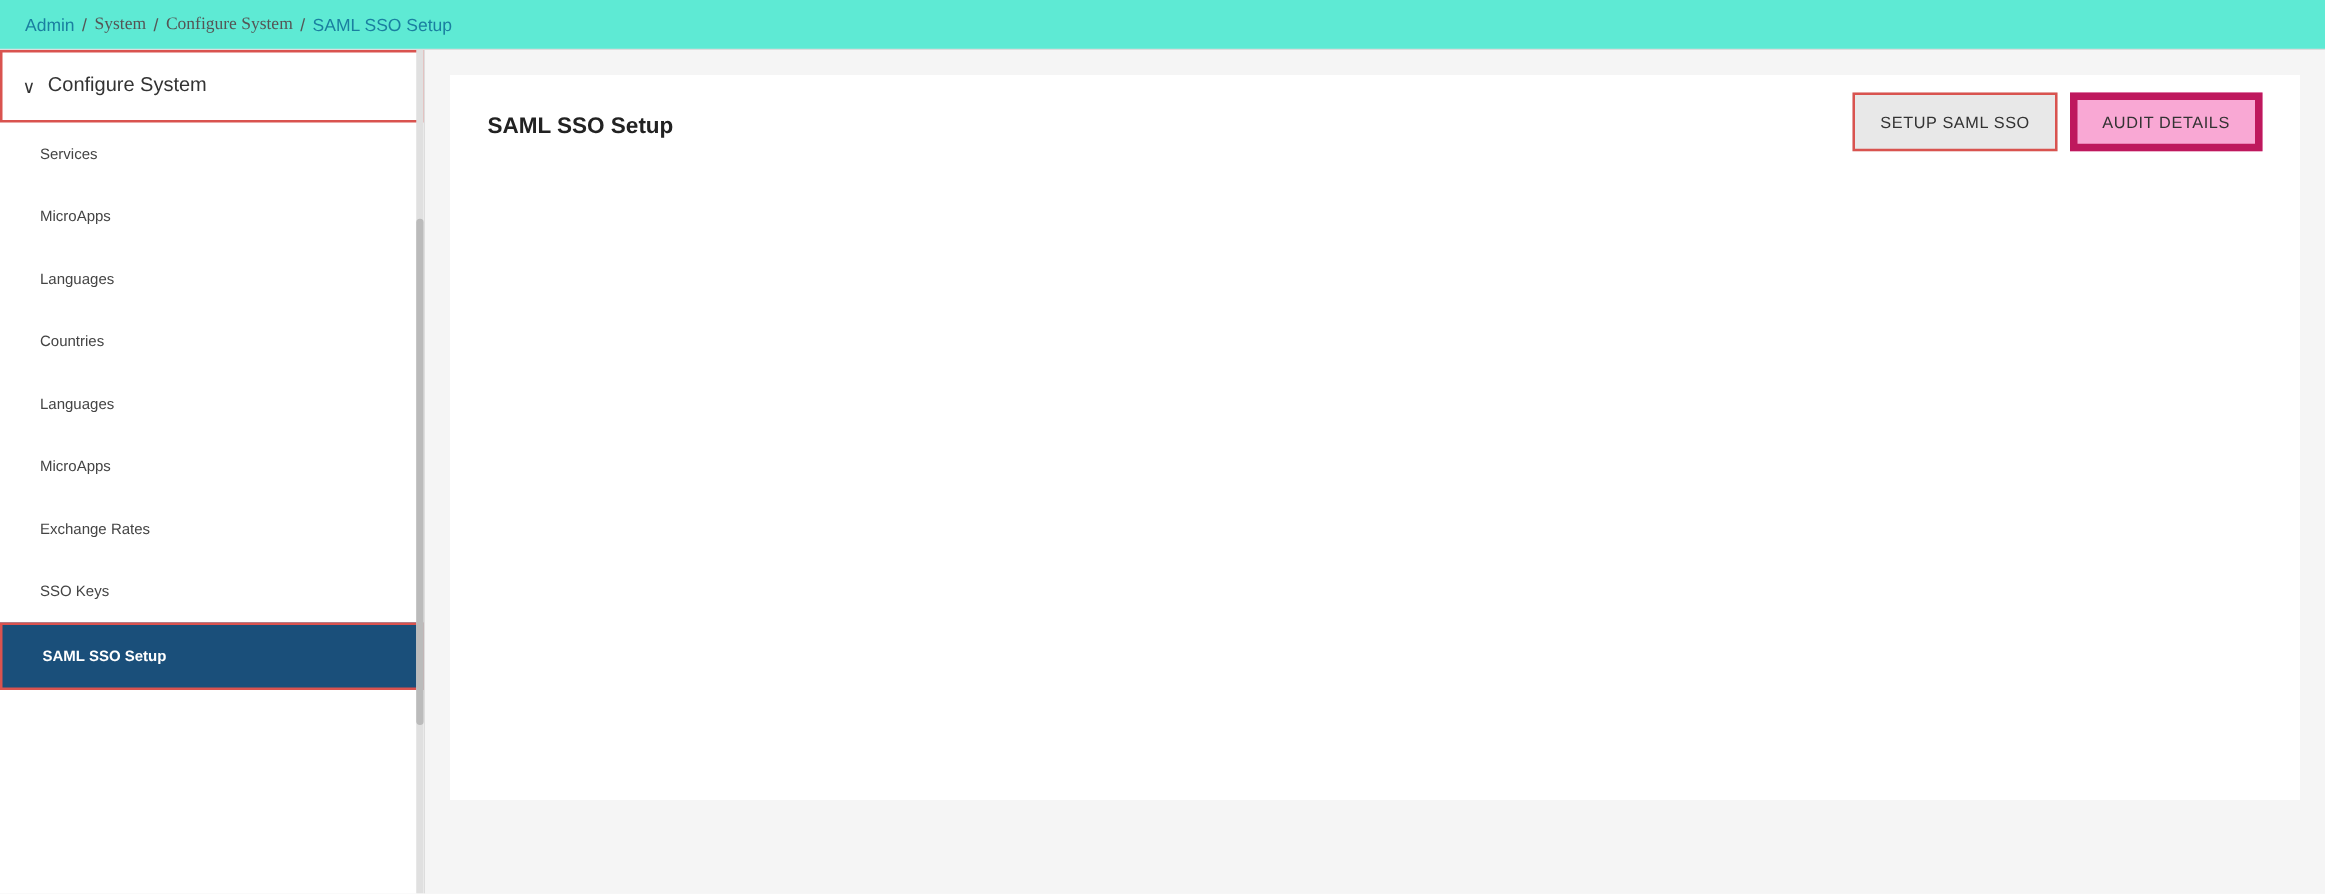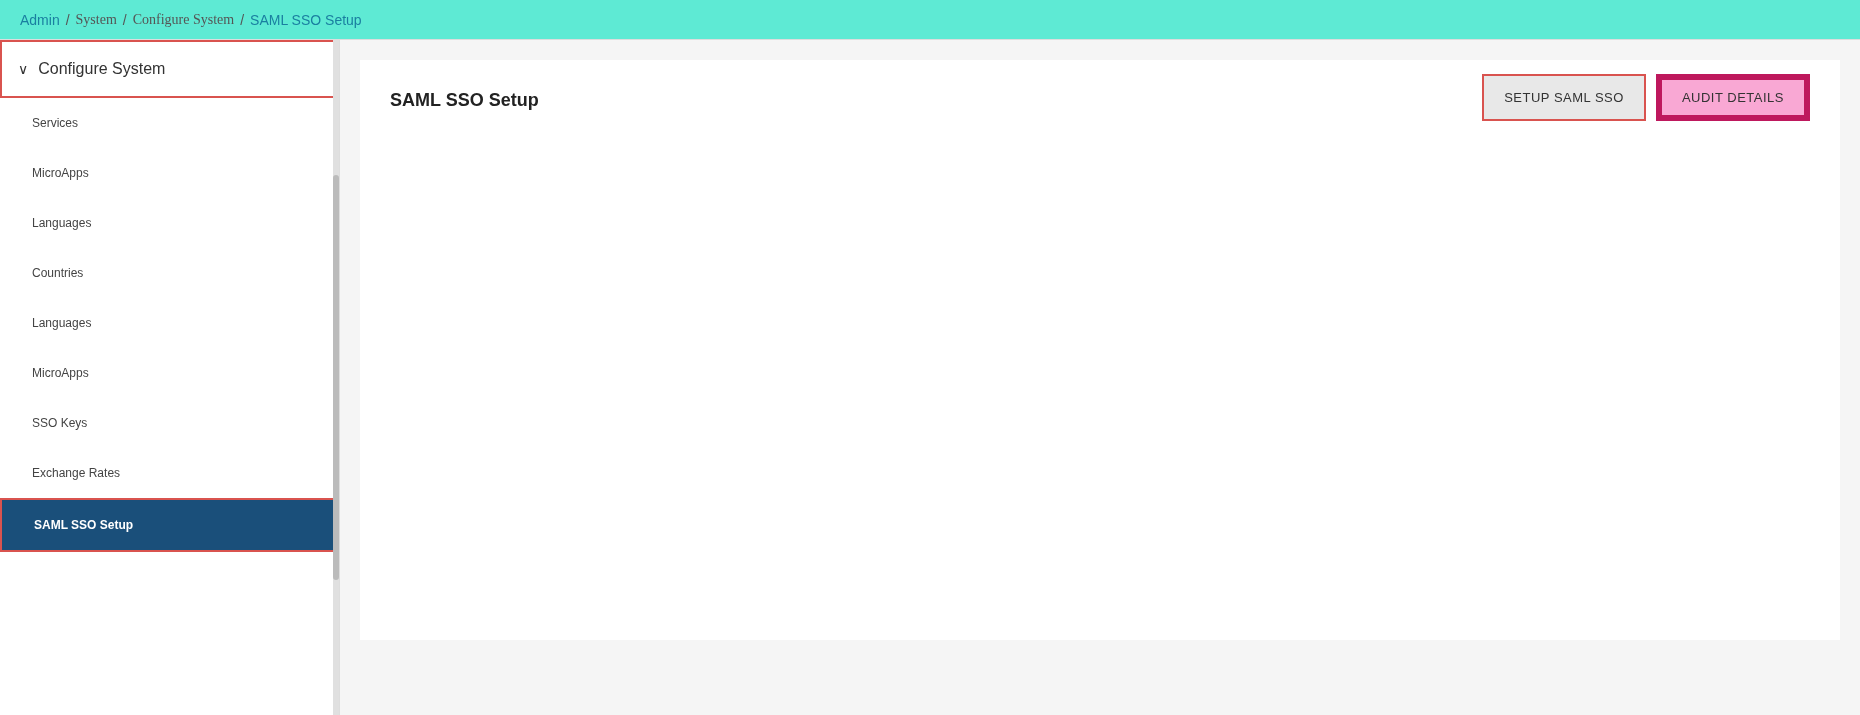--- a/index.html
+++ b/index.html
@@ -187,22 +187,22 @@
       <span class="label">Configure System</span>
     </div>
 
     <div id="nav-items-container">
         <div class="nav-item">Services</div>
         <div class="nav-item">MicroApps</div>
         <div class="nav-item">Languages</div>
         <div class="nav-item">Countries</div>
         <div class="nav-item">Languages</div>
         <div class="nav-item">MicroApps</div>
+        <div class="nav-item">Exchange Rates</div>
         <div class="nav-item">SSO Keys</div>
-        <div class="nav-item">Exchange Rates</div>
         <div class="nav-item active">SAML SSO Setup</div>
       </div>
 
     <div class="sidebar-scroll-track">
       <div class="sidebar-scroll-thumb"></div>
     </div>
   </div>
 
   <div class="content-area">
     <div class="content-inner">

